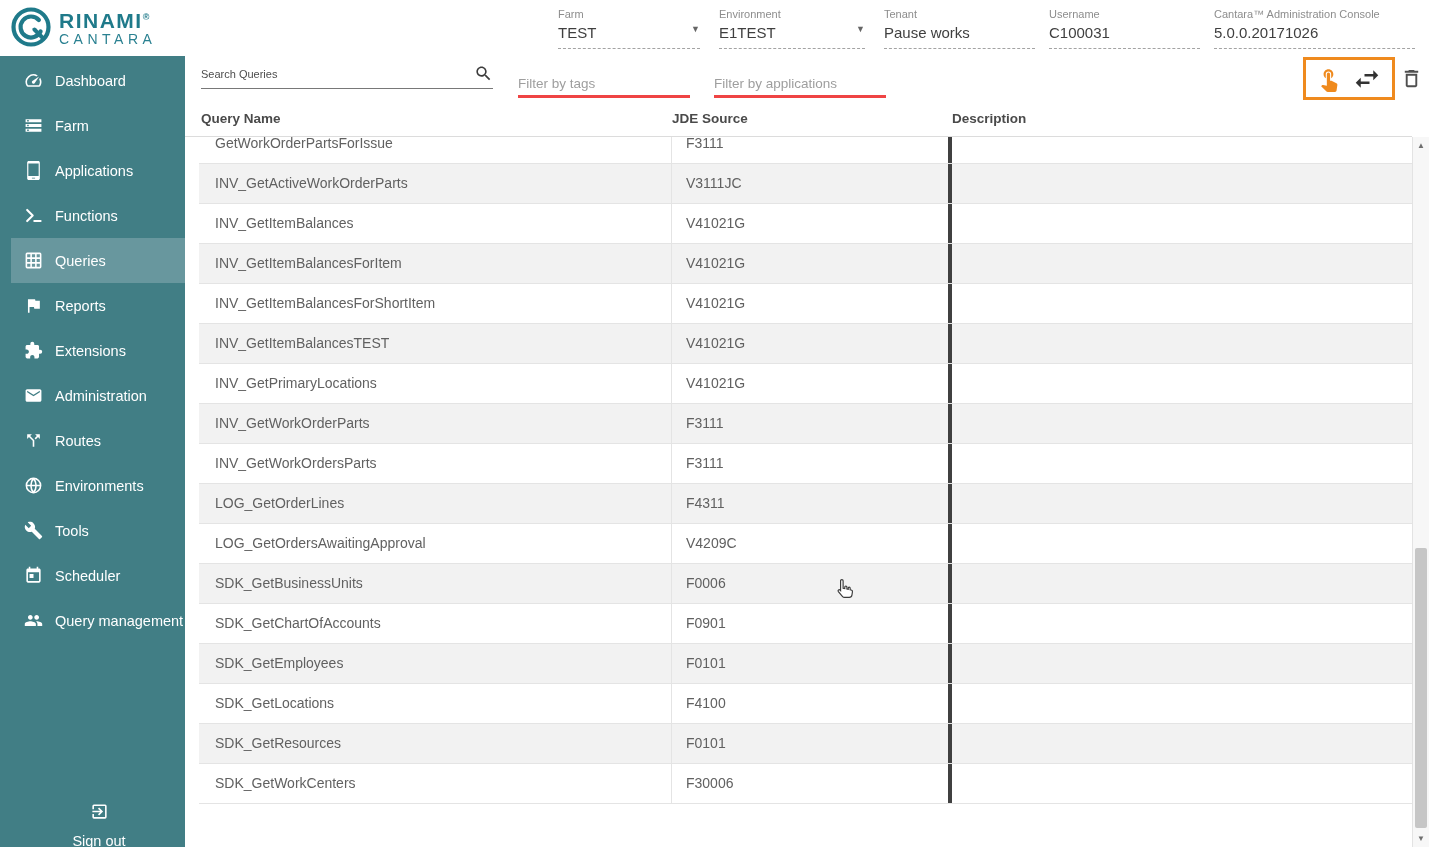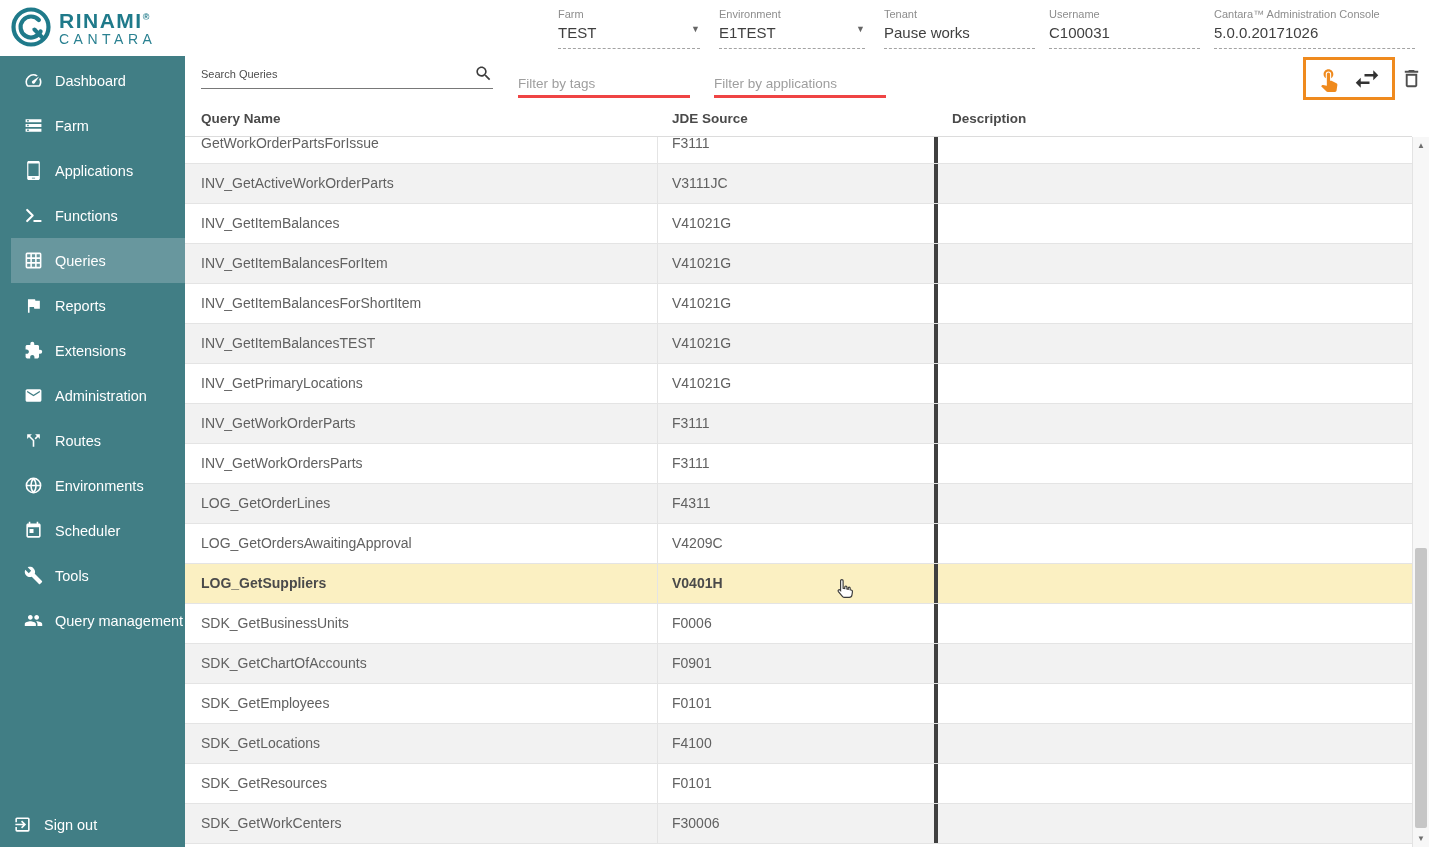--- a/index.html
+++ b/index.html
@@ -27,21 +27,21 @@
   .f-user { left:1049px; width:151px; }
   .f-console { left:1214px; width:201px; }
 
   
   .sidebar { position:absolute; top:56px; left:0; width:185px; height:791px; background:#417e85; }
   .nav { padding-top:2px;padding-left:11px; }
   .nav-item { height:45px; display:flex; align-items:center; gap:12px; padding-left:13px;
     color:#fff; font-size:14.5px; cursor:pointer; }
   .nav-item svg { width:19px; height:19px; flex:none; }
   .nav-item.active { background:#68979e; }
-  .signout { position:absolute; bottom:0; left:0; right:0; }
+  .signout { position:absolute; bottom:0; left:0; right:0;flex-direction:column; }
 
   
   .content { position:absolute; left:185px; top:56px; width:1244px; height:791px; background:#fff; }
 
   .search-wrap { position:absolute; left:16px; top:5px; width:292px; display:flex; align-items:center;
     border-bottom:1px solid #787878; padding-bottom:3px; }
   .search-input { flex:1; border:none; outline:none; background:transparent;
     font-size:11px; color:#4d4d4d; padding:7px 0 5px 0; font-family:"Liberation Sans",sans-serif; }
   .search-input::placeholder { color:#4d4d4d; opacity:1; }
   .search-icon svg { width:19px; height:19px; display:block; }
@@ -61,21 +61,21 @@
   .trash-btn svg { width:23px; height:23px; }
 
   
   .table-header { position:absolute; top:47px; left:0; width:1227px; height:34px;
     border-bottom:1px solid #dcdcdc; display:flex; font-size:13.5px; font-weight:bold; color:#4a4a4a; }
   .table-header > div { line-height:32px; }
   .th-name { width:473px; padding-left:16px; }
   .th-source { width:280px; padding-left:14px; }
   .th-desc { flex:1; padding-left:14px; }
 
-  .rows-viewport { position:absolute; top:81px; left:0; width:1227px; height:710px; overflow:hidden; }
+  .rows-viewport { position:absolute; top:81px; left:14px; width:1227px; height:710px; overflow:hidden; }
   .rows { margin-top:-13px; }
   .row { height:40px; display:flex; background:#fff; border-bottom:1px solid #e4e4e4; cursor:pointer; }
   .row:nth-child(even) { background:#f2f2f2; }
   .row.selected { background:#fbf0c2; }
   .cell { line-height:39px; font-size:14px; color:#616161; white-space:nowrap; overflow:hidden; }
   .row.selected .cell { color:#4a4a4a; font-weight:bold; }
   .c-name { width:473px; padding-left:16px; border-right:1px solid #e4e4e4; }
   .c-source { width:280px; padding-left:14px; border-right:4px solid #404040; }
   .c-desc { flex:1; padding-left:14px; }
 
@@ -201,29 +201,29 @@
       </div>
       <div class="nav-item">
         <svg viewBox="0 0 24 24" fill="none" stroke="#fff" stroke-width="2">
             <circle cx="12" cy="12" r="9"></circle>
             <path d="M3 12h18M12 3a14 14 0 0 1 0 18M12 3a14 14 0 0 0 0 18"></path>
           </svg>
         <span>Environments</span>
       </div>
       <div class="nav-item">
         <svg viewBox="0 0 24 24" fill="#fff">
+            <path d="M22.7 19l-9.1-9.1c.9-2.3.4-5-1.5-6.9-2-2-5-2.4-7.4-1.3L9 6 6 9 1.6 4.7C.4 7.1.9 10.1 2.9 12.1c1.9 1.9 4.6 2.4 6.9 1.5l9.1 9.1c.4.4 1 .4 1.4 0l2.3-2.3c.5-.4.5-1.1.1-1.4z"></path>
+          </svg>
+        <span>Tools</span>
+      </div>
+      <div class="nav-item">
+        <svg viewBox="0 0 24 24" fill="#fff">
             <path d="M19 3h-1V1h-2v2H8V1H6v2H5c-1.1 0-2 .9-2 2v14c0 1.1.9 2 2 2h14c1.1 0 2-.9 2-2V5c0-1.1-.9-2-2-2zm0 16H5V8h14v11zM7 10h5v5H7z"></path>
           </svg>
         <span>Scheduler</span>
-      </div>
-      <div class="nav-item">
-        <svg viewBox="0 0 24 24" fill="#fff">
-            <path d="M22.7 19l-9.1-9.1c.9-2.3.4-5-1.5-6.9-2-2-5-2.4-7.4-1.3L9 6 6 9 1.6 4.7C.4 7.1.9 10.1 2.9 12.1c1.9 1.9 4.6 2.4 6.9 1.5l9.1 9.1c.4.4 1 .4 1.4 0l2.3-2.3c.5-.4.5-1.1.1-1.4z"></path>
-          </svg>
-        <span>Tools</span>
       </div>
       <div class="nav-item">
         <svg viewBox="0 0 24 24" fill="#fff">
             <path d="M16 11c1.66 0 2.99-1.34 2.99-3S17.66 5 16 5c-1.66 0-3 1.34-3 3s1.34 3 3 3zm-8 0c1.66 0 2.99-1.34 2.99-3S9.66 5 8 5C6.34 5 5 6.34 5 8s1.34 3 3 3zm0 2c-2.33 0-7 1.17-7 3.5V19h14v-2.5c0-2.33-4.67-3.5-7-3.5zm8 0c-.29 0-.62.02-.97.05 1.16.84 1.97 1.97 1.97 3.45V19h6v-2.5c0-2.33-4.67-3.5-7-3.5z"></path>
           </svg>
         <span>Query management</span>
       </div>
     </div>
     <div class="nav-item signout">
       <svg viewBox="0 0 24 24" fill="#fff">
@@ -321,25 +321,20 @@
           <div class="row">
             <div class="cell c-name">LOG_GetOrderLines</div>
             <div class="cell c-source">F4311</div>
             <div class="cell c-desc"></div>
           </div>
           <div class="row">
             <div class="cell c-name">LOG_GetOrdersAwaitingApproval</div>
             <div class="cell c-source">V4209C</div>
             <div class="cell c-desc"></div>
           </div>
-          <div class="row selected">
-            <div class="cell c-name">LOG_GetSuppliers</div>
-            <div class="cell c-source">V0401H</div>
-            <div class="cell c-desc"></div>
-          </div>
           <div class="row">
             <div class="cell c-name">SDK_GetBusinessUnits</div>
             <div class="cell c-source">F0006</div>
             <div class="cell c-desc"></div>
           </div>
           <div class="row">
             <div class="cell c-name">SDK_GetChartOfAccounts</div>
             <div class="cell c-source">F0901</div>
             <div class="cell c-desc"></div>
           </div>

